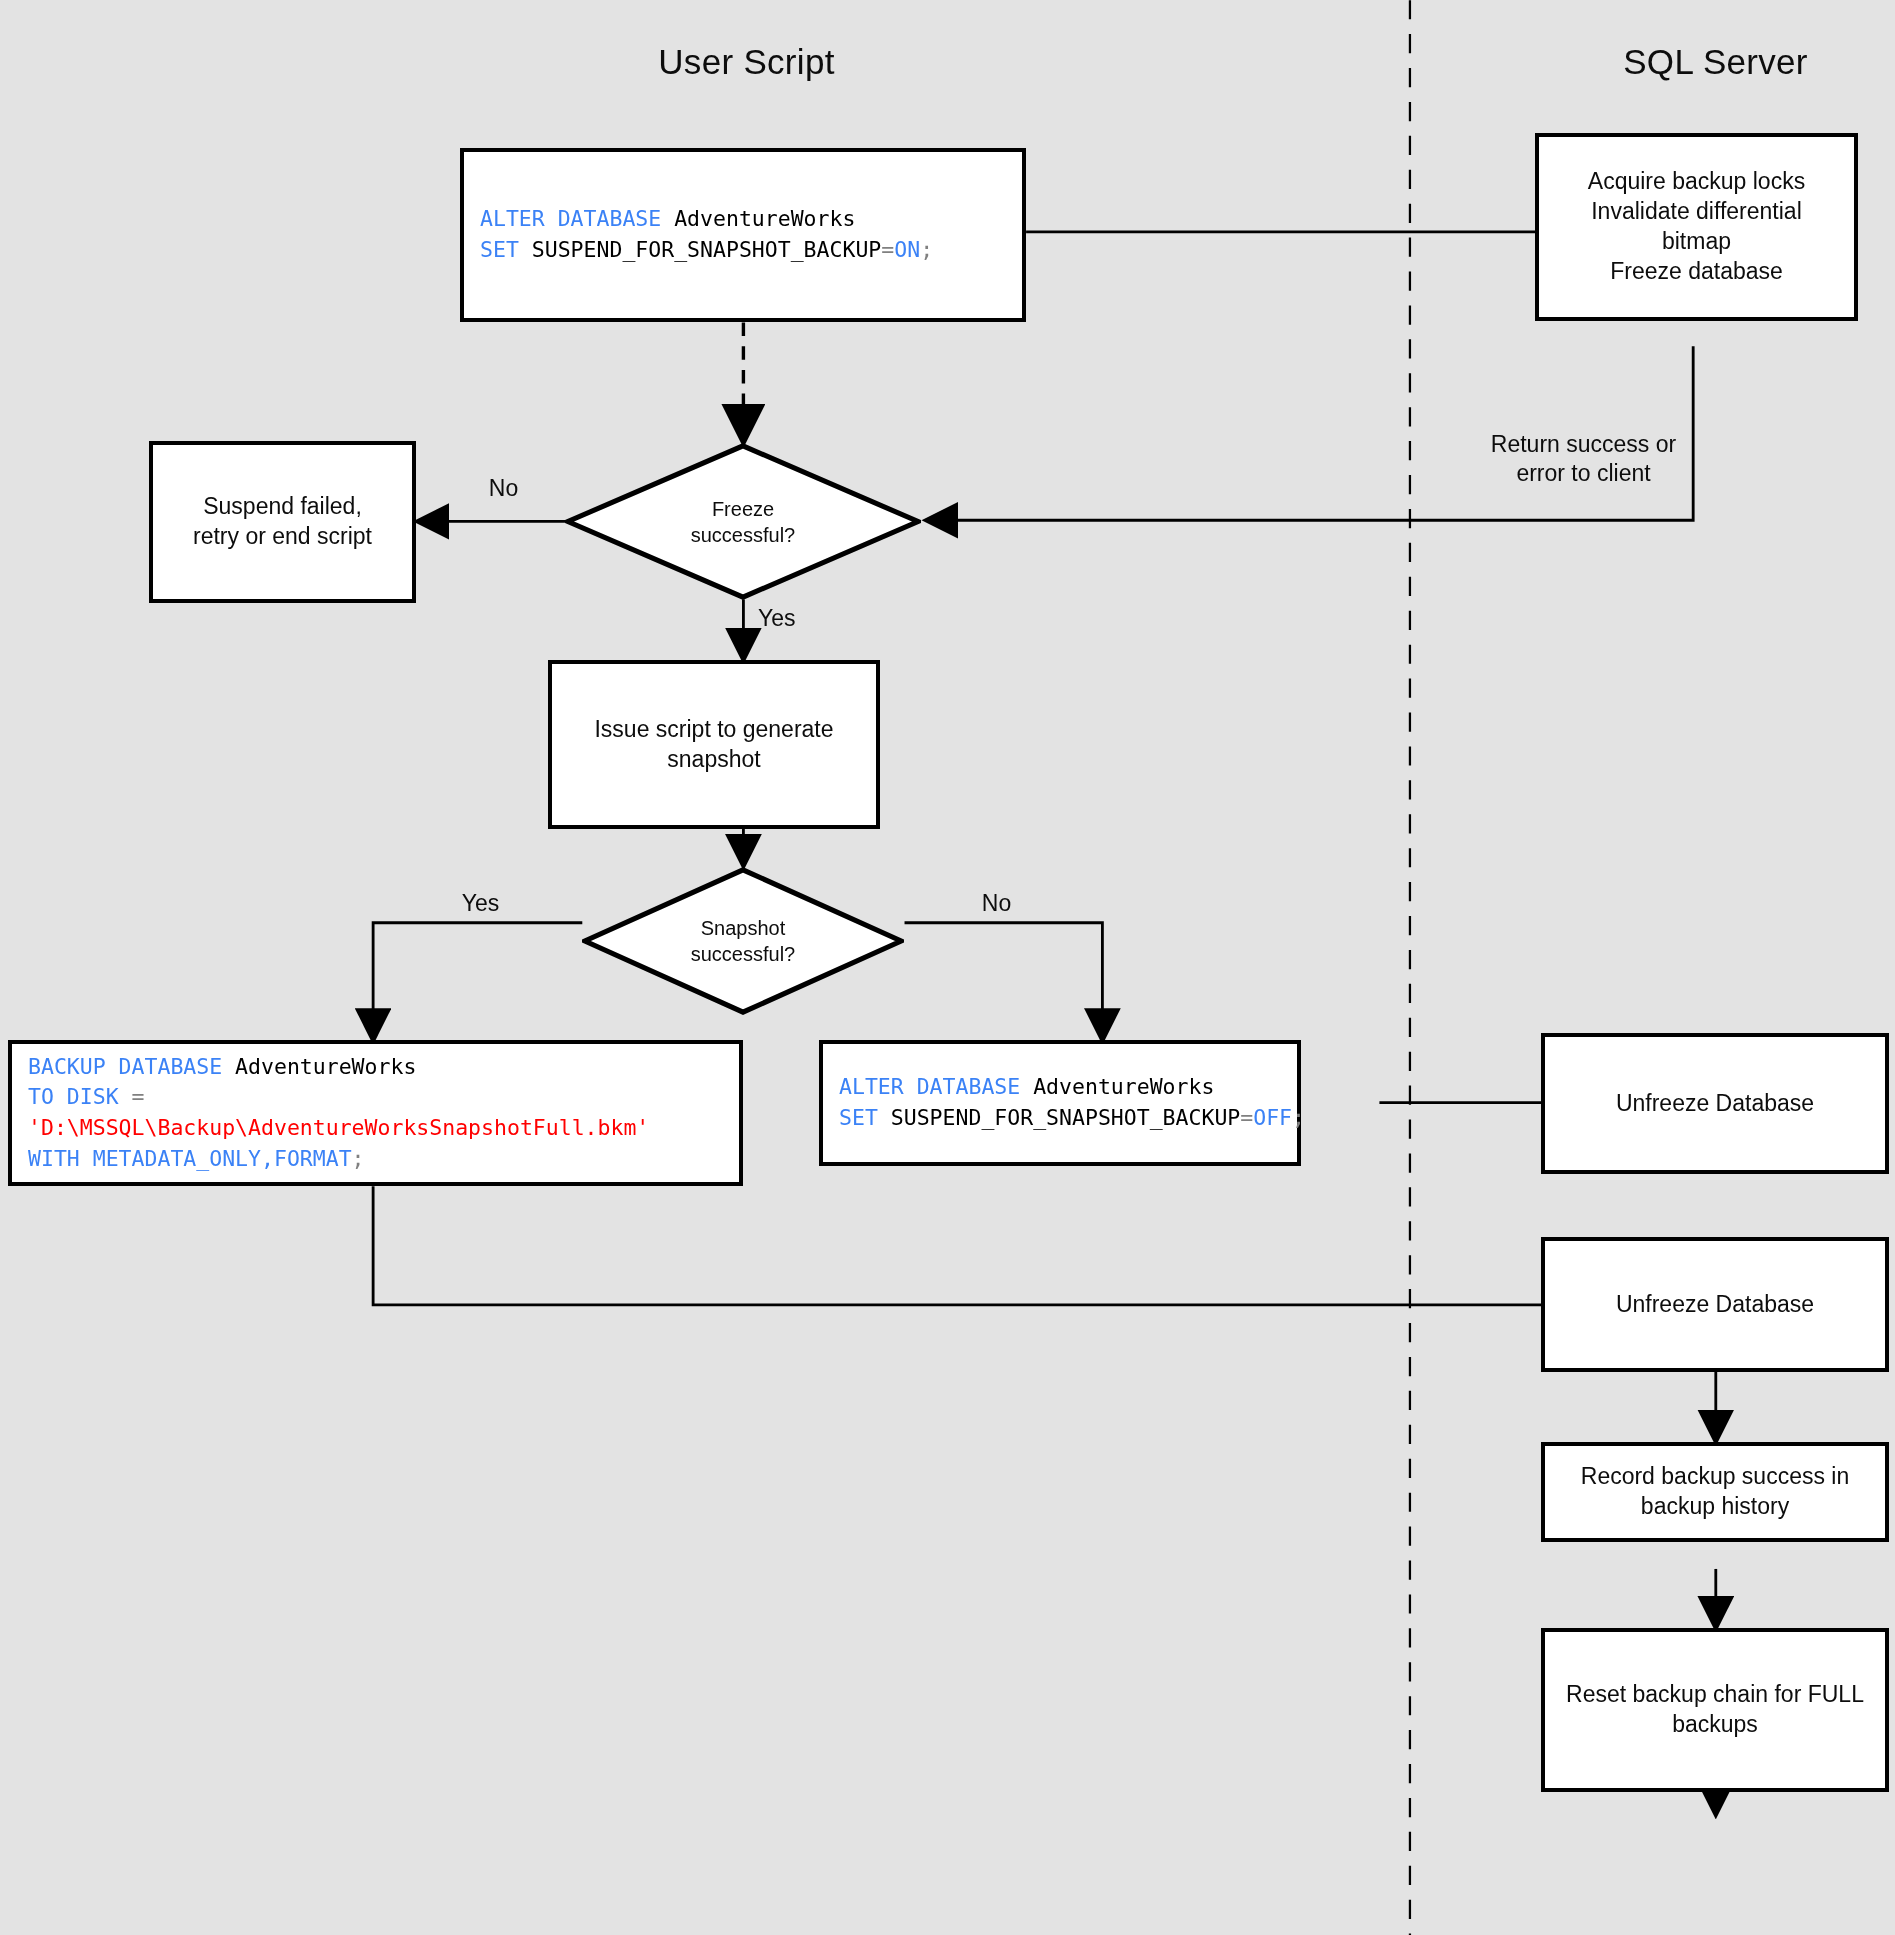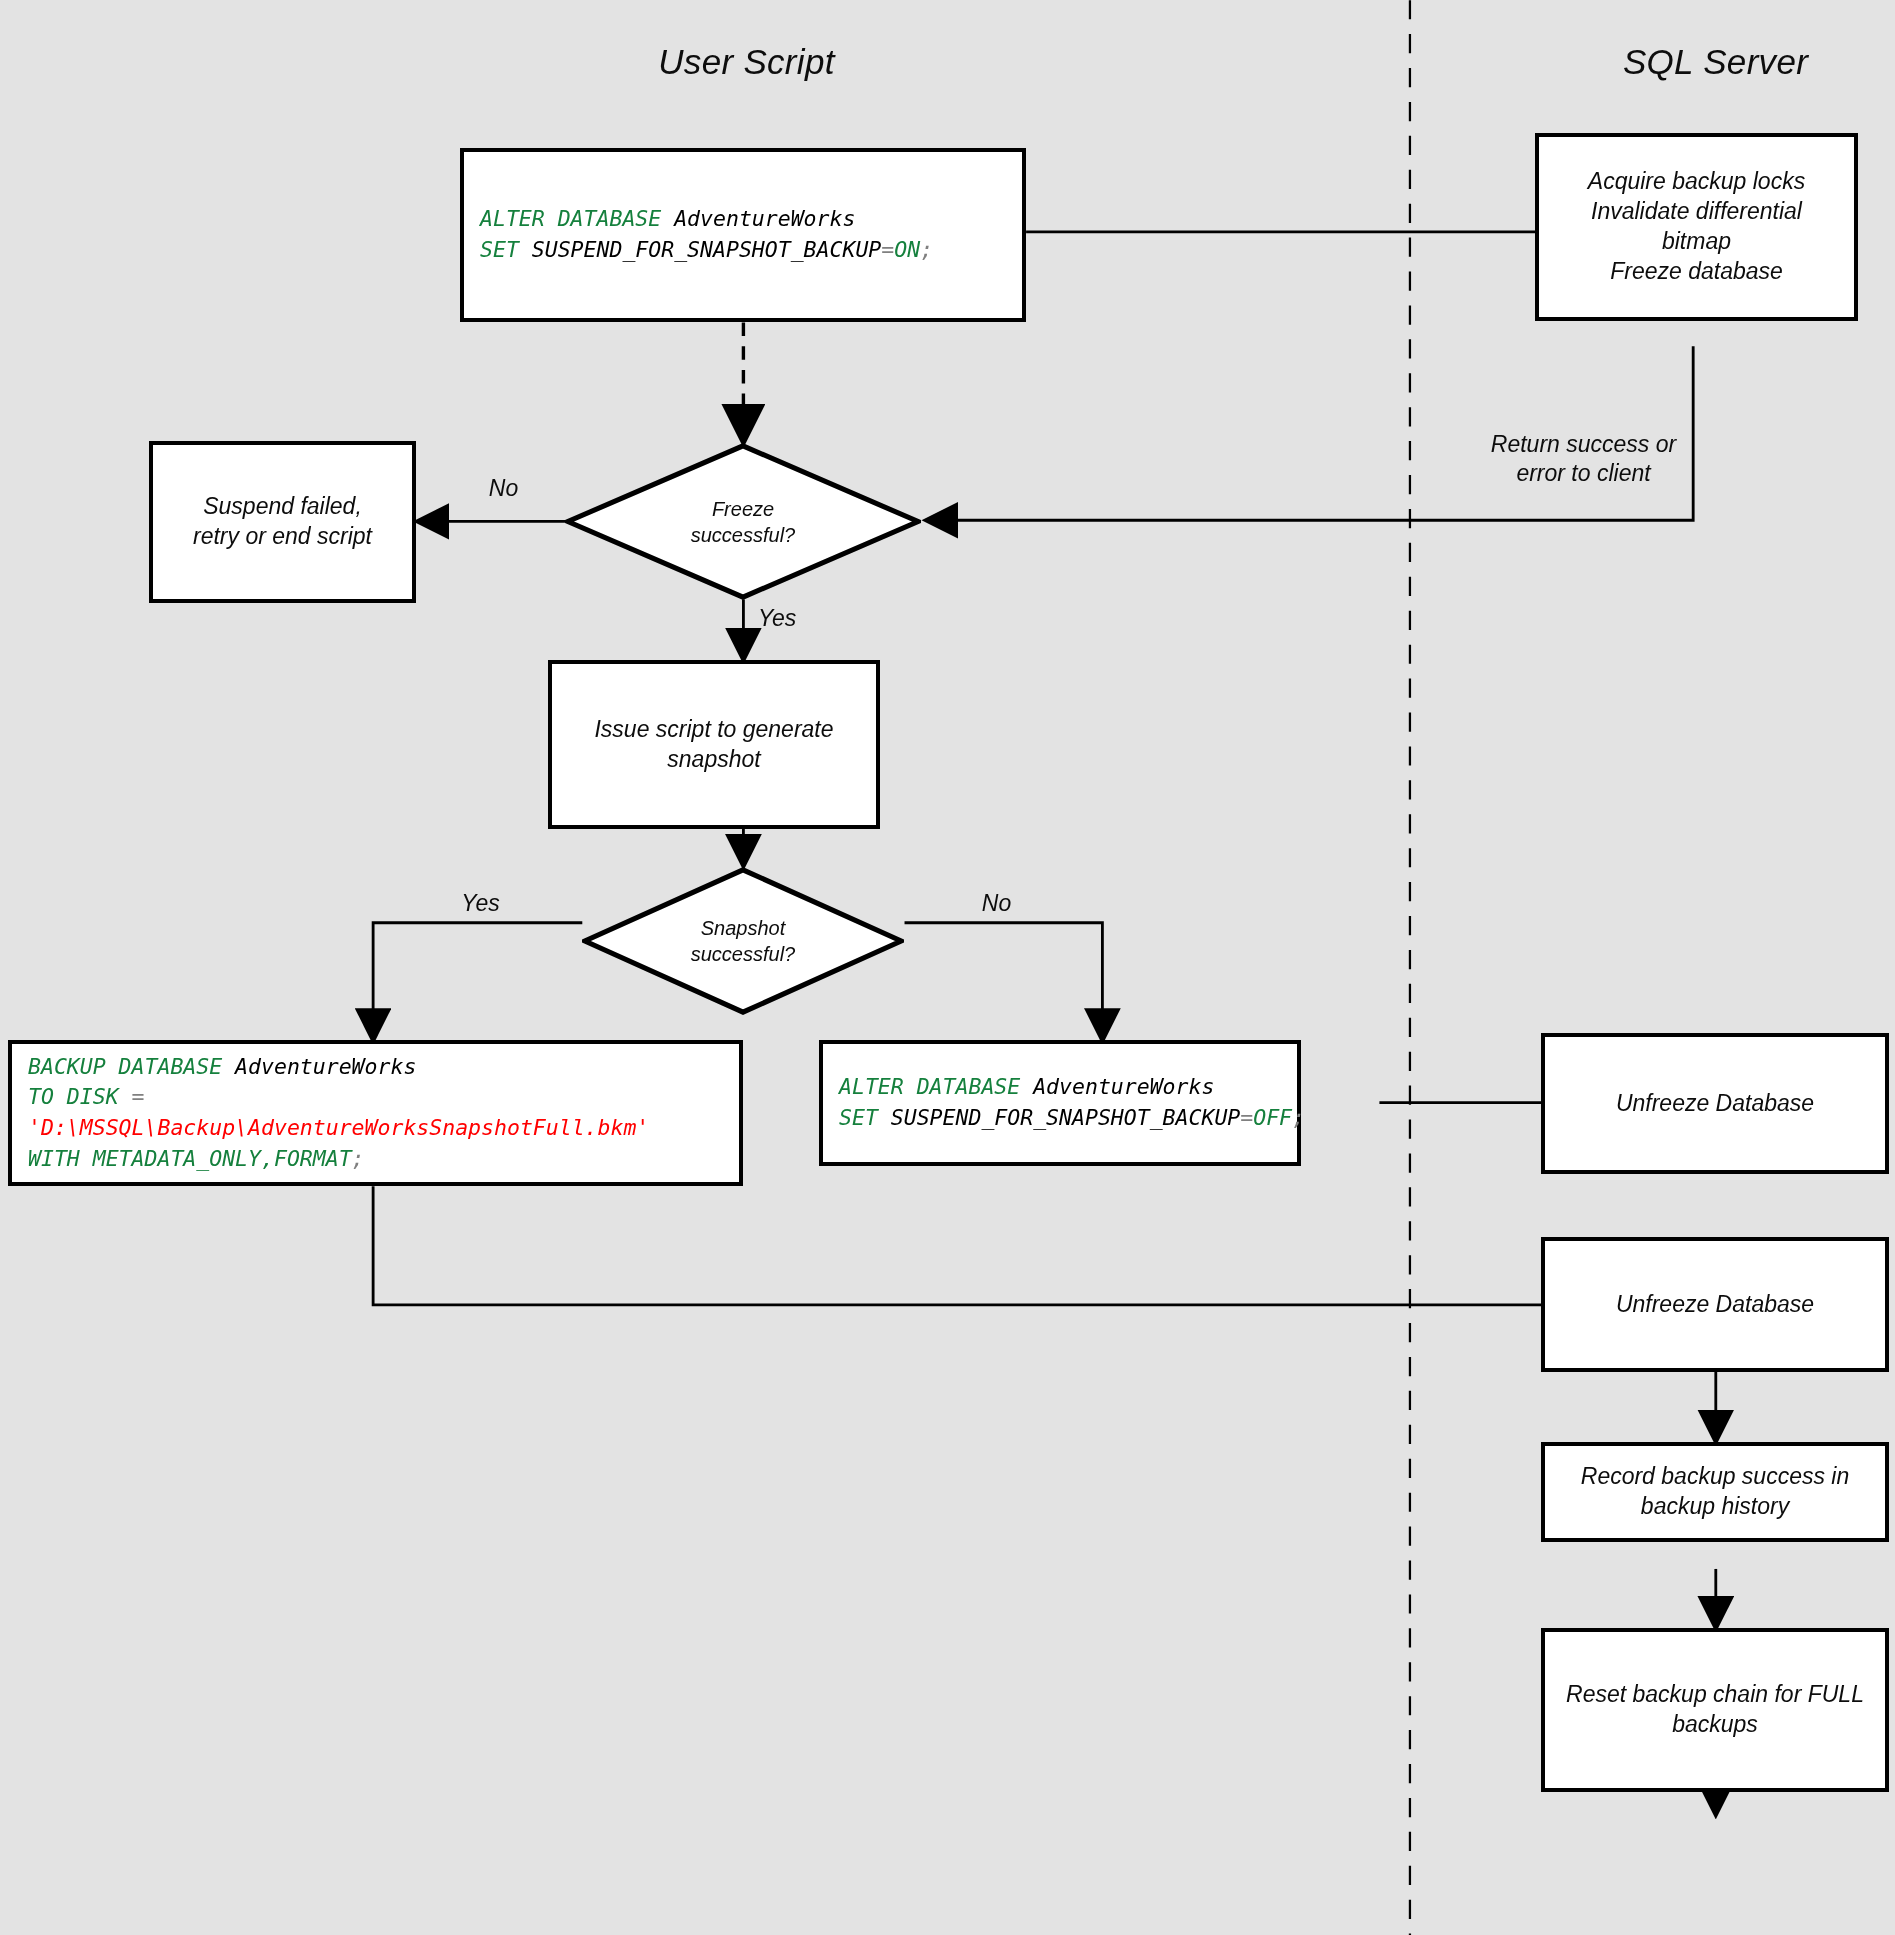--- a/index.html
+++ b/index.html
@@ -7,21 +7,20 @@
     padding: 0;
     background: #e3e3e3;
   }
   #stage {
     position: relative;
     width: 1895px;
     height: 1936px;
     background: #e3e3e3;
     font-family: "Liberation Sans", sans-serif;
     overflow: hidden;
-    font-style: italic;
   }
   #edges {
     position: absolute;
     left: 0; top: 0;
     width: 1895px;
     height: 1936px;
     pointer-events: none;
   }
   .lane-title {
     position: absolute;
@@ -59,21 +58,21 @@
     justify-content: flex-start;
   }
   .code-node .code {
     font-family: "DejaVu Sans Mono", monospace;
     font-size: 21.5px;
     line-height: 1.42;
     color: #000000;
     white-space: pre;
     padding-left: 16px;
   }
-  .kw  { color: #15803d; }
+  .kw  { color: #3b82f6; }
   .str { color: #ff0000; }
   .op  { color: #808080; }
   .plain { color: #000000; }
 
   .diamond-wrap { position: absolute; }
   .diamond-wrap svg { display: block; }
   .diamond-label {
     position: absolute;
     left: 0; top: 0;
     width: 100%;

